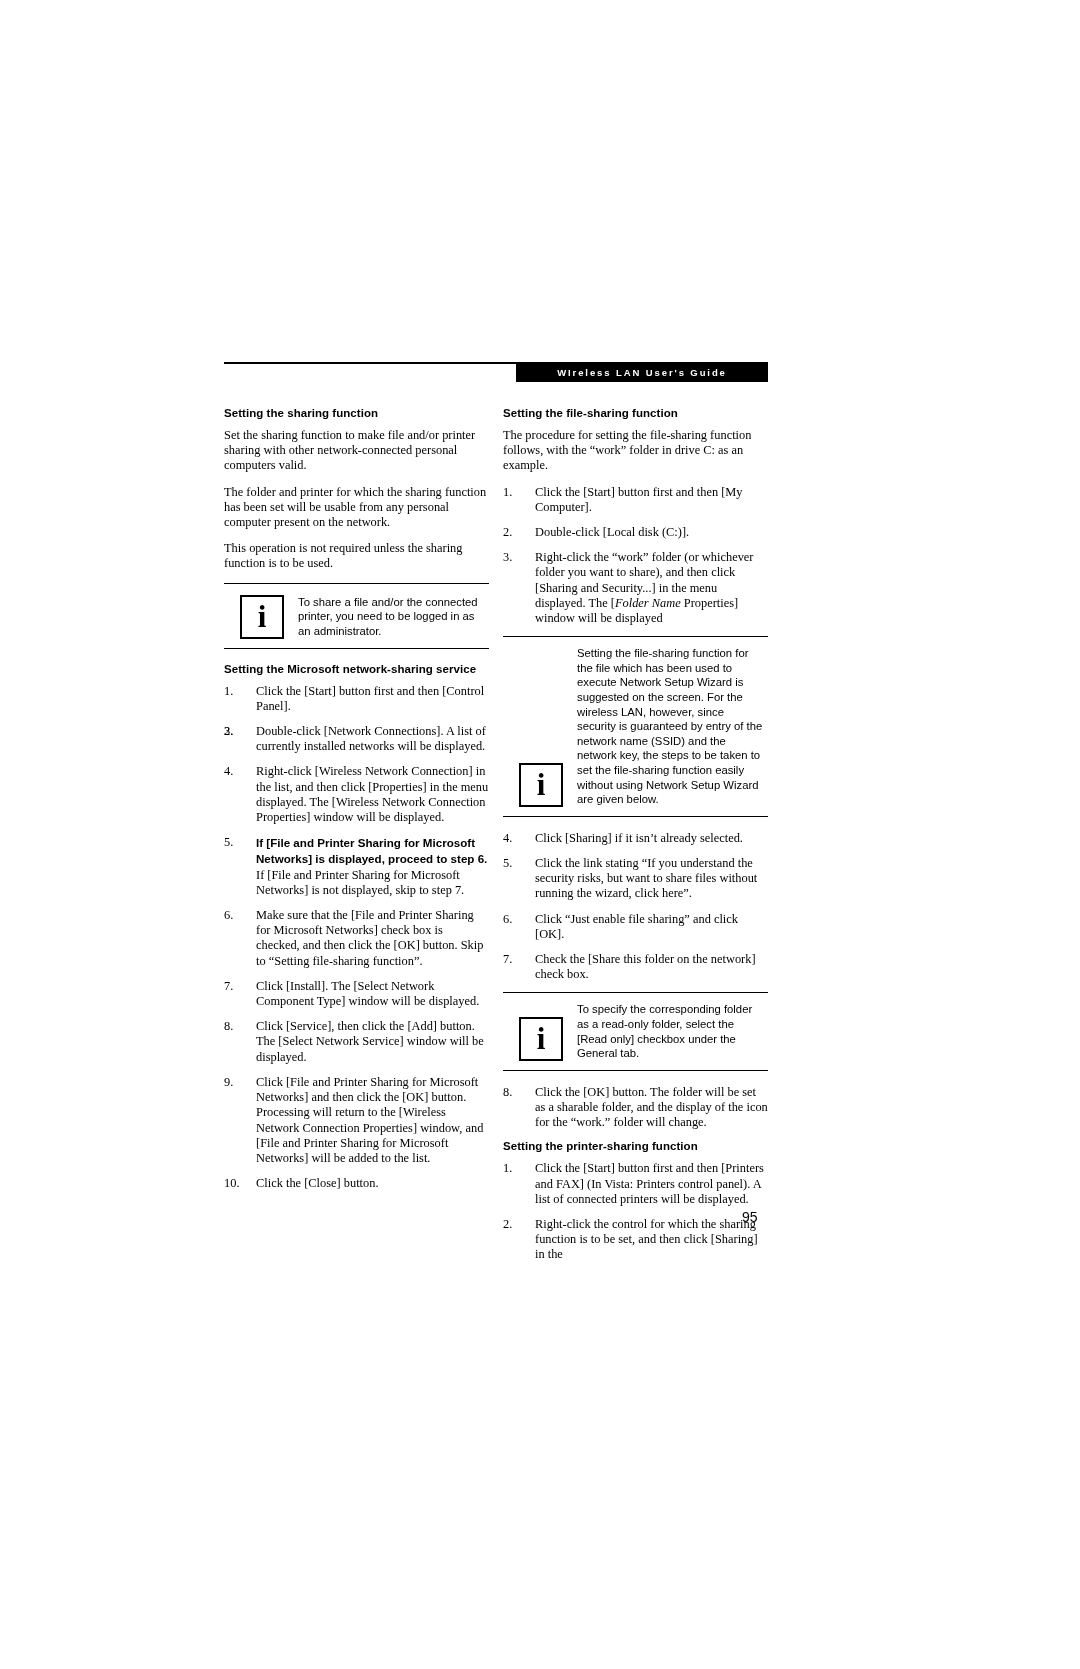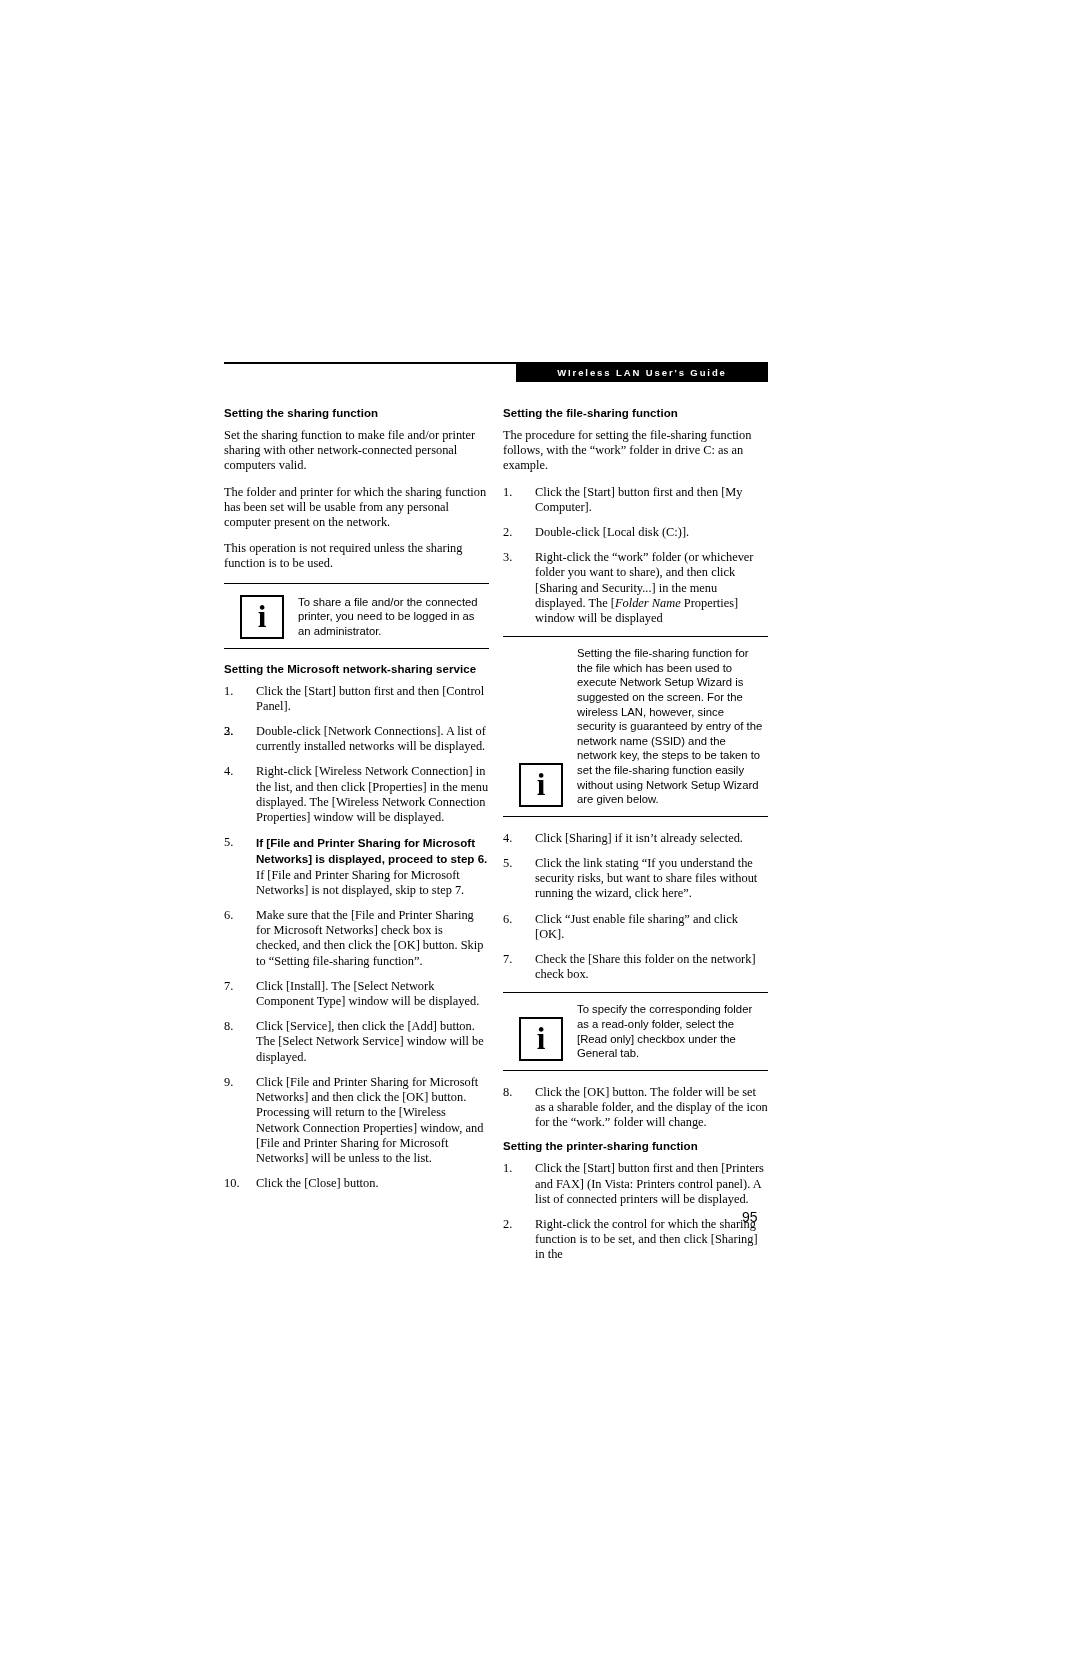--- a/index.html
+++ b/index.html
@@ -195,21 +195,21 @@
       <li>
         <span class="num">7.</span>
         <span>Click [Install]. The [Select Network Component Type] window will be displayed.</span>
       </li>
       <li>
         <span class="num">8.</span>
         <span>Click [Service], then click the [Add] button. The [Select Network Service] window will be displayed.</span>
       </li>
       <li>
         <span class="num">9.</span>
-        <span>Click [File and Printer Sharing for Microsoft Networks] and then click the [OK] button. Processing will return to the [Wireless Network Connection Properties] window, and [File and Printer Sharing for Microsoft Networks] will be unless to the list.</span>
+        <span>Click [File and Printer Sharing for Microsoft Networks] and then click the [OK] button. Processing will return to the [Wireless Network Connection Properties] window, and [File and Printer Sharing for Microsoft Networks] will be added to the list.</span>
       </li>
       <li>
         <span class="num wide">10.</span>
         <span>Click the [Close] button.</span>
       </li>
     </ol>
   </div>
 
   <div class="col col-right">
 

